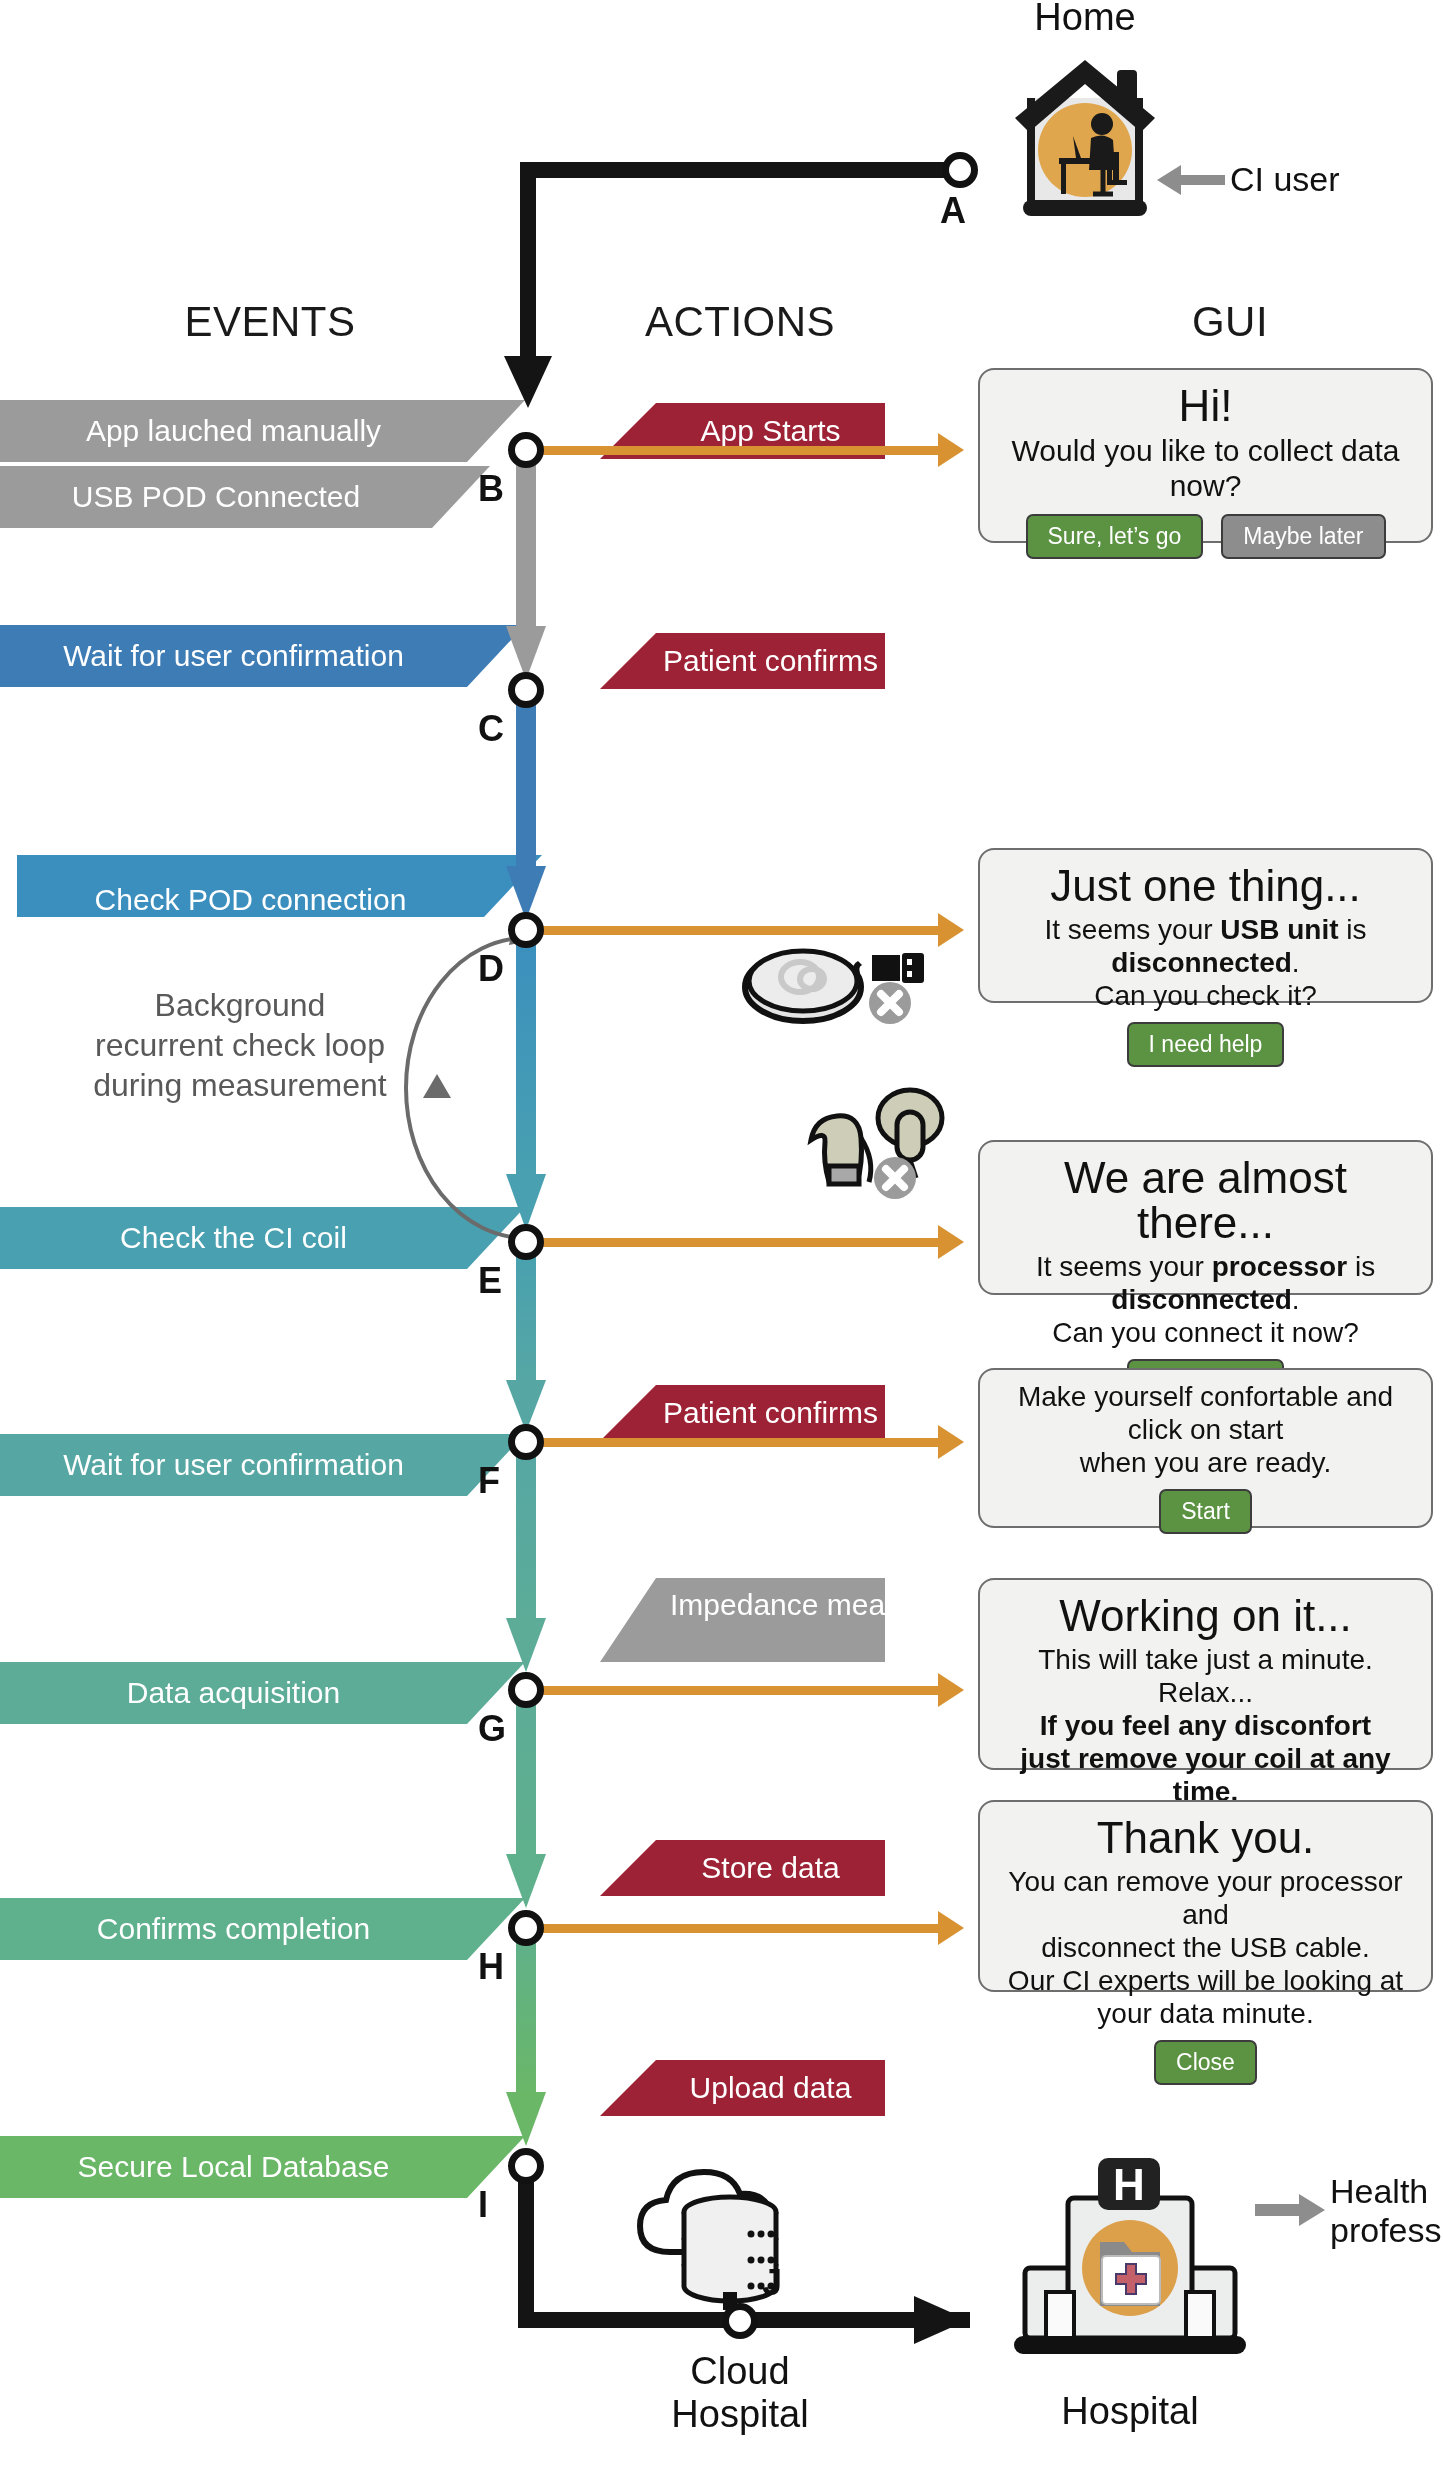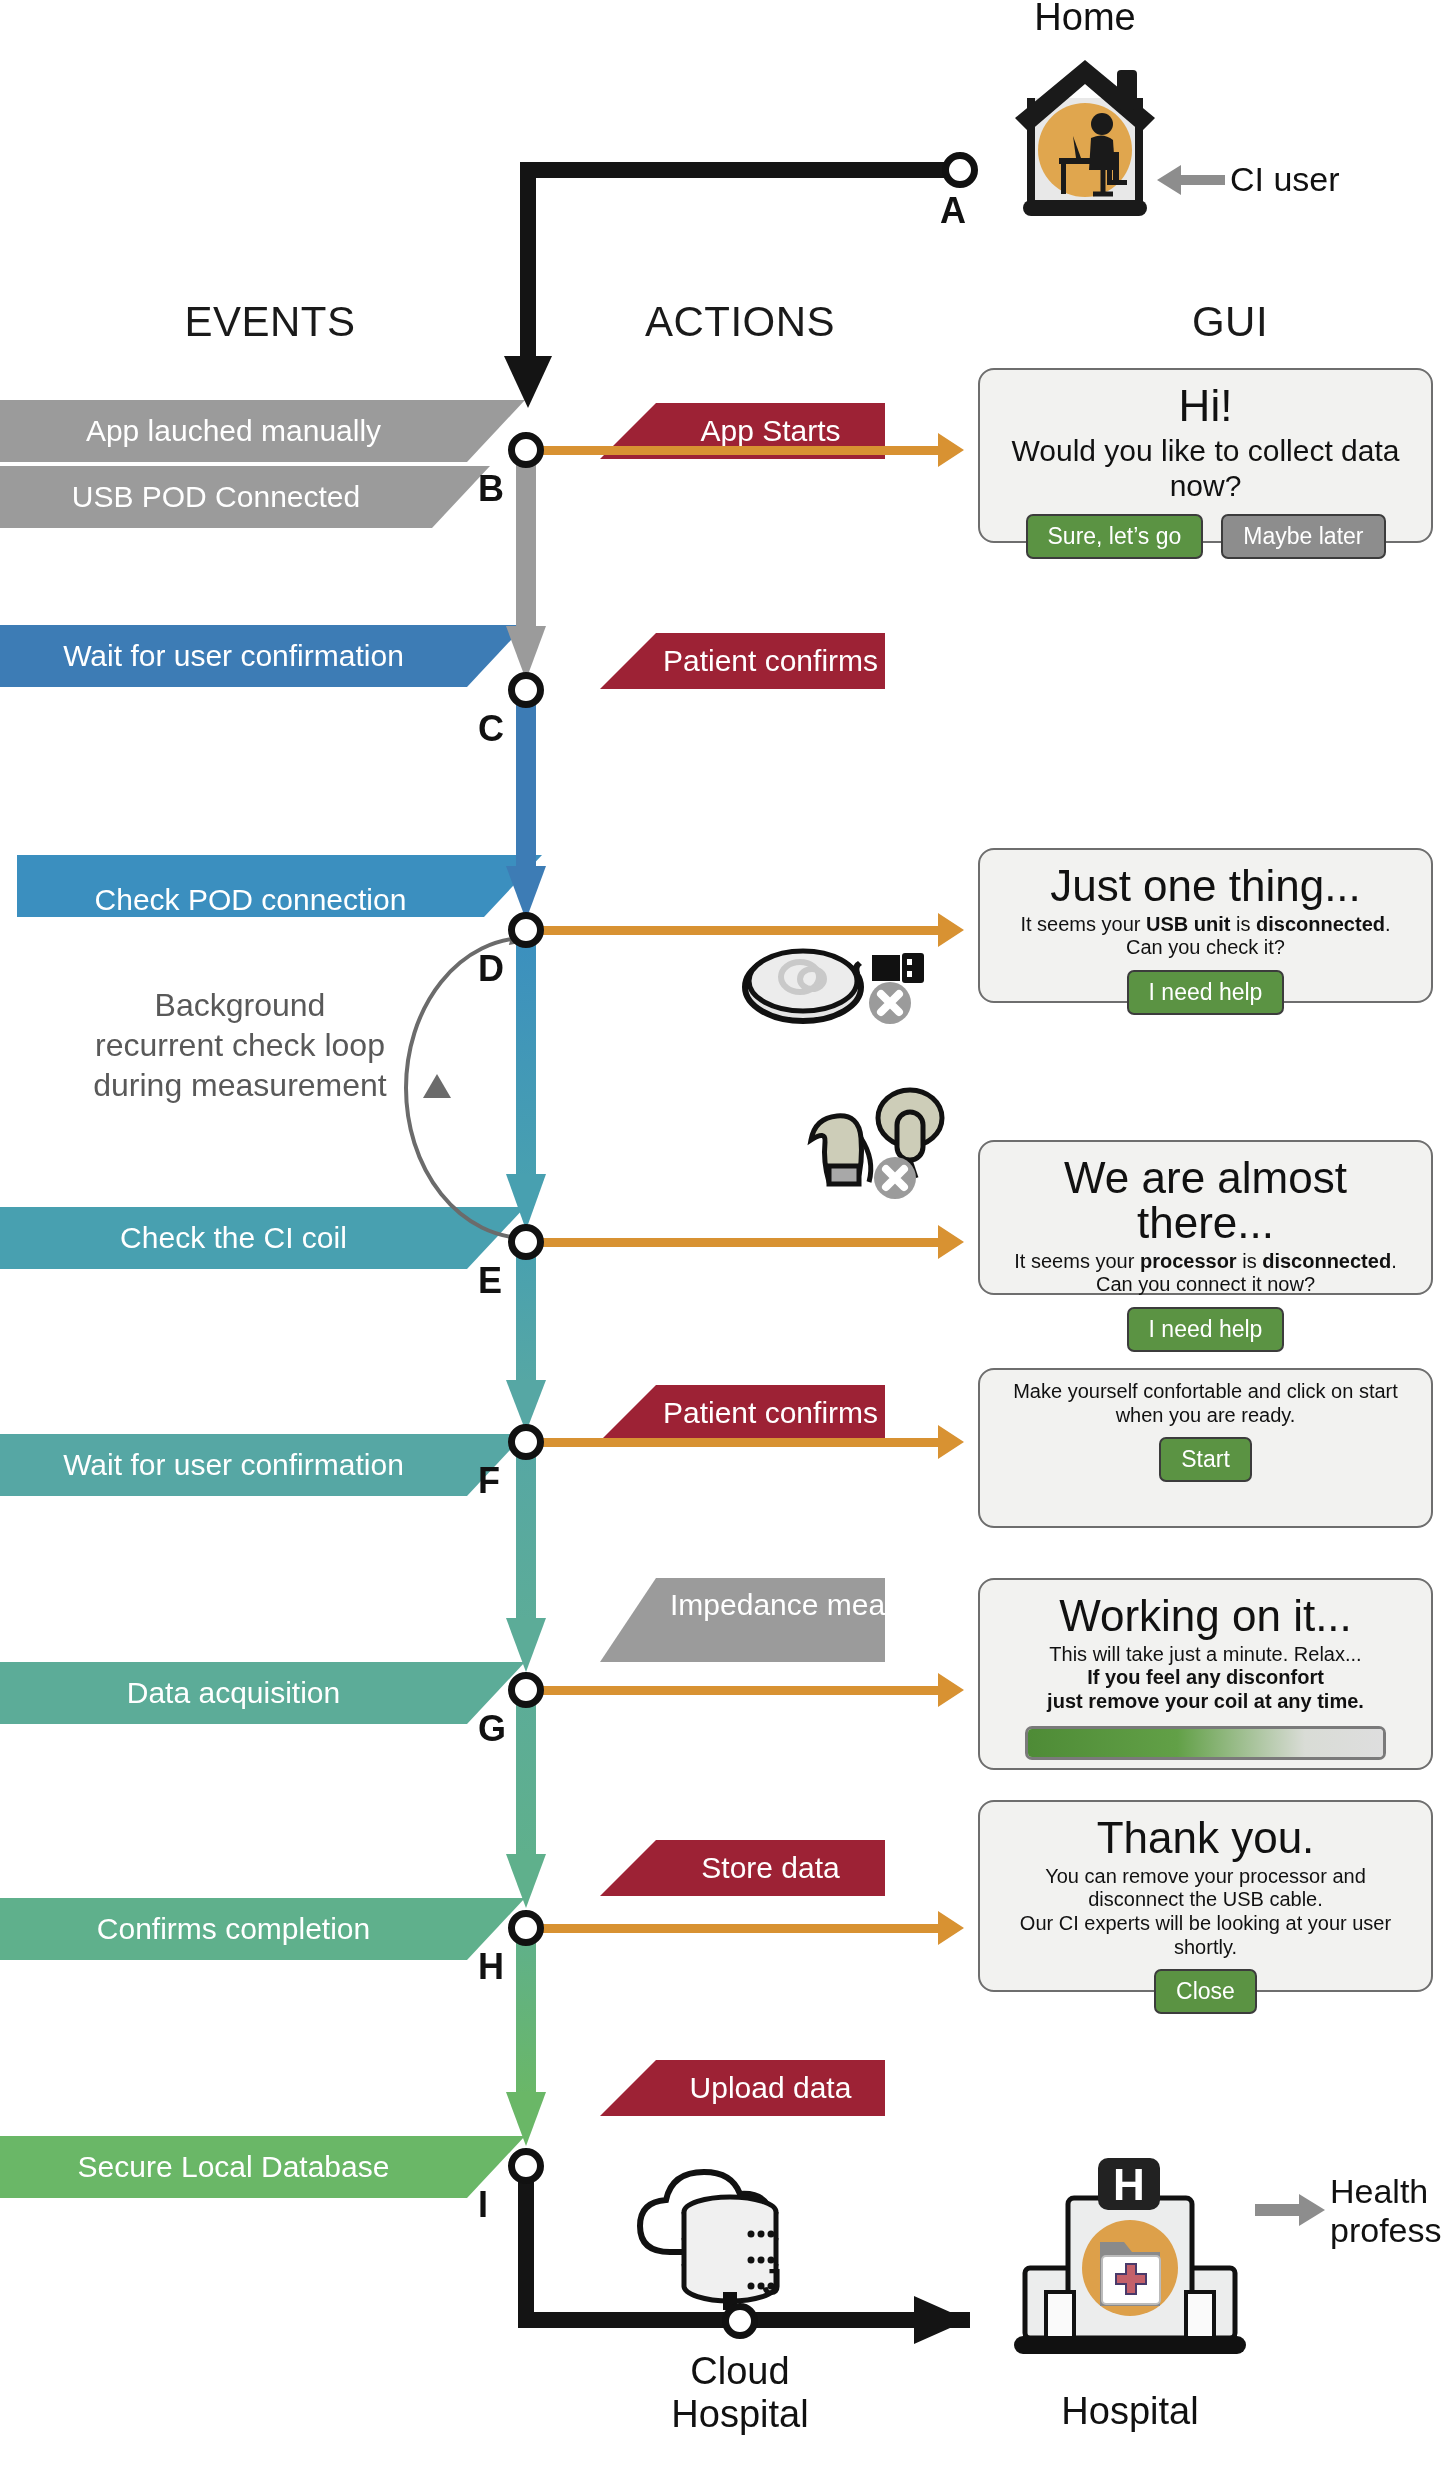--- a/index.html
+++ b/index.html
@@ -40,21 +40,21 @@
   .ohead{position:absolute;width:0;height:0;
          border-top:17px solid transparent;border-bottom:17px solid transparent;
          border-left:26px solid #d89232;z-index:3;}
   
   .dlg{
     position:absolute;background:#f2f2f0;border:2px solid #6e6e6e;
     border-radius:16px;box-sizing:border-box;text-align:center;
     padding:10px 20px;
   }
   .dlg h3{margin:4px 0 4px;font-size:44px;font-weight:normal;color:#111;line-height:1.02;}
-  .dlg p{margin:0;font-size:20px;line-height:1.18;color:#111;}
+  .dlg p{margin:0;font-size:28px;line-height:1.18;color:#111;}
   .dlg p b{font-weight:bold;}
   .btnrow{display:flex;justify-content:center;gap:18px;margin-top:10px;}
   .btn{
     font-size:23px;color:#fff;border-radius:7px;padding:7px 20px;
     border:2px solid #3c3c3c;box-sizing:border-box;white-space:nowrap;
   }
   .btn.green{background:#5b9343;}
   .btn.gray{background:#8d8d8d;}
   .pbar{
     margin:12px auto 4px;width:88%;height:34px;border:3px solid #7a7a7a;
@@ -367,21 +367,21 @@
   <p><b>just remove your coil at any time.</b></p>
   <div class="pbar">
     <div class="pfill" id="pfill" style="width: 100%;"></div>
   </div>
 </div>
 
 <div class="dlg" style="left:978px;top:1800px;width:455px;height:192px;">
   <h3>Thank you.</h3>
   <p>You can remove your processor and</p>
   <p>disconnect the USB cable.</p>
-  <p>Our CI experts will be looking at your user shortly.</p>
+  <p>Our CI experts will be looking at your data minute.</p>
   <div class="btnrow">
     <div class="btn green">Close</div>
   </div>
 </div>
 
 <svg class="abs" style="left:625px;top:2140px;z-index:5;" width="210" height="170" viewBox="0 0 210 170">
   <path d="M45 112 q-30 0 -30 -26 q0 -24 26 -26 q6 -28 38 -28 q28 0 36 22 q28 -2 32 24 q2 30 -28 34 z" fill="#fff" stroke="#111" stroke-width="6"></path>
   <g fill="#f0f0f0" stroke="#111" stroke-width="5">
     <ellipse cx="105" cy="72" rx="46" ry="15"></ellipse>
     <path d="M59 72 v26 a46 15 0 0 0 92 0 V72"></path>

